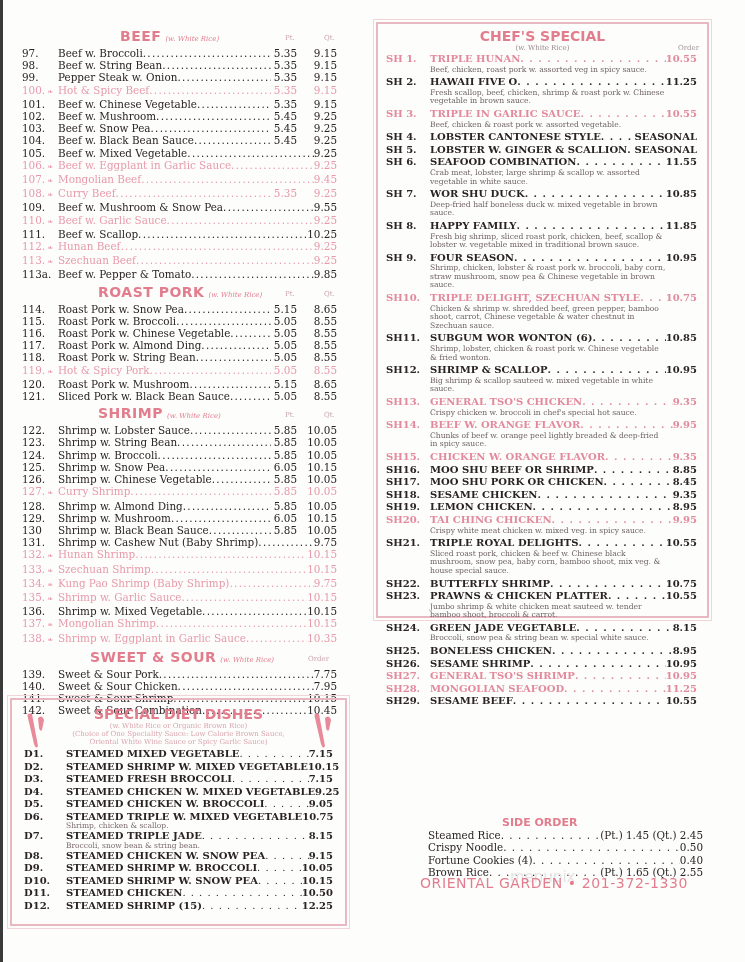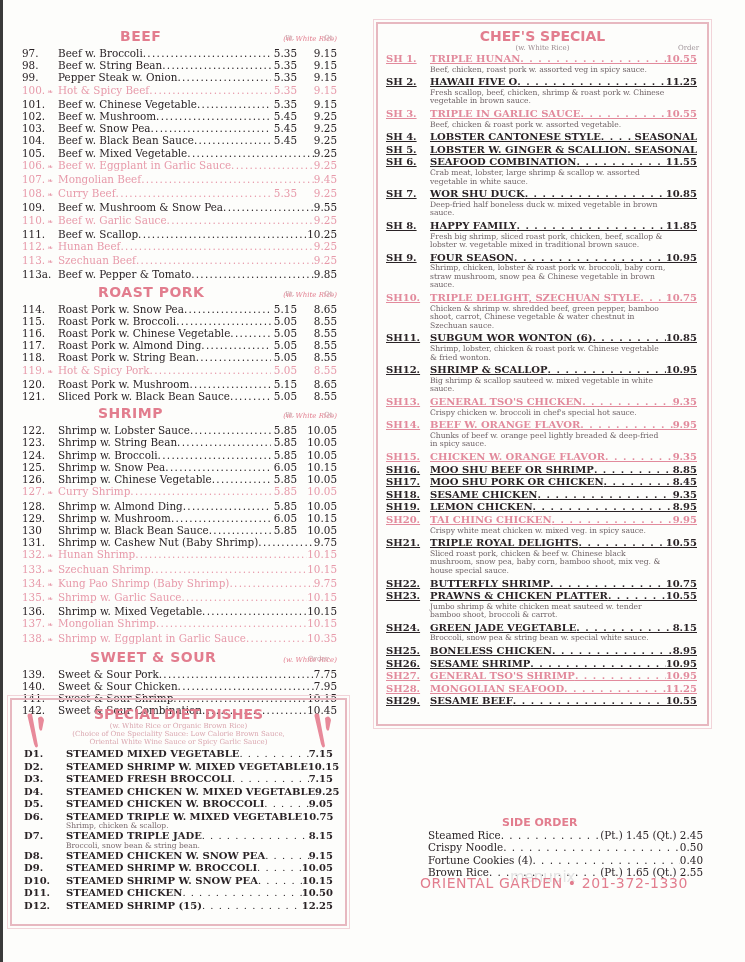--- a/index.html
+++ b/index.html
@@ -1,21 +1,21 @@
 <!DOCTYPE html>
 <html><head>
 <meta charset="utf-8">
 <style>
   * { box-sizing: border-box; margin: 0; padding: 0; }
   html, body { width: 745px; height: 962px; background: #fdfdfb; overflow: hidden; }
   body { position: relative; font-family: "DejaVu Serif", serif; color: #2a2326; }
   .left-edge { position: absolute; left: 0; top: 0; width: 3px; height: 962px; background: #3a3a3a; }
   .col-left { position: absolute; left: 22px; top: 28px; width: 315px; }
 
-  .sec-head { display: flex; align-items: baseline; position: relative; height: 19px; justify-content: space-between; }
+  .sec-head { display: flex; align-items: baseline; position: relative; height: 19px; }
   .sec-title { font-family: "DejaVu Sans", sans-serif; font-weight: bold; color: #e27d8e; font-size: 14px; letter-spacing: 0.5px; }
   .sec-sub { font-size: 7px; color: #e27d8e; margin-left: 4px; font-style: italic; }
   .sec-hcol { position: absolute; font-size: 7px; color: #c9a4ab; top: 6px; }
 
   .row { display: flex; align-items: baseline; font-size: 10.4px; line-height: 12.2px; white-space: nowrap; position: relative; }
   .row .num { width: 36px; flex: none; }
   .row .name { flex: none; }
   .row .dots { flex: 1; overflow: hidden; letter-spacing: 1.5px; }
   .row .dots::before { content: ". . . . . . . . . . . . . . . . . . . . . . . . . . . . . . . . . . . . . . . . . . . . . . . . . . . . . . . . . . . . . . . . ."; letter-spacing: -1px; }
   .row .pt { width: 26px; text-align: right; flex: none; }
@@ -29,26 +29,26 @@
   .diet-rows { margin: 2px 12px 0 12px; }
   .drow { display: flex; align-items: baseline; font-size: 10px; font-weight: bold; line-height: 12.5px; white-space: nowrap; font-family: "DejaVu Serif", serif; color: #2a2326; }
   .drow .num { width: 42px; flex: none; }
   .drow .dots { flex: 1; overflow: hidden; letter-spacing: 1px; font-weight: normal; }
   .drow .dots::before { content: ". . . . . . . . . . . . . . . . . . . . . . . . . . . . . . . . . . . . . . . ."; }
   .drow .price { flex: none; text-align: right; }
   .ddesc { font-size: 7.5px; color: #7a6a6e; margin-left: 42px; line-height: 8px; margin-top: -1px; }
   .chili { position: absolute; top: 8px; width: 22px; height: 44px; }
   .chili.l { left: 12px; } .chili.r { right: 12px; }
 
-  .chef-box { position: absolute; left: 376px; top: 22px; width: 333px; height: 704px; border: 2px solid #e7b8c0; outline: 1px solid #f2d4d9; outline-offset: 2px; }
+  .chef-box { position: absolute; left: 376px; top: 22px; width: 333px; height: 596px; border: 2px solid #e7b8c0; outline: 1px solid #f2d4d9; outline-offset: 2px; }
   .chef-title { text-align: center; font-family: "DejaVu Sans", sans-serif; font-weight: bold; color: #e27d8e; font-size: 14px; margin-top: 4px; }
   .chef-sub { display: flex; justify-content: center; position: relative; font-size: 7px; color: #9a8a8e; margin-bottom: 1px; }
   .chef-order { position: absolute; right: 8px; top: 0; color: #a0959a; }
   .chef-rows { margin: 0 10px 0 8px; }
-  .crow { display: flex; align-items: flex-start; font-size: 10px; font-weight: bold; line-height: 12.6px; white-space: nowrap; text-decoration: underline; }
+  .crow { display: flex; align-items: flex-start; font-size: 10px; font-weight: bold; line-height: 12.6px; white-space: nowrap; }
   .crow .num { width: 44px; flex: none; }
   .crow .dots { flex: 1; overflow: hidden; letter-spacing: 1px; }
   .crow .dots::before { content: ". . . . . . . . . . . . . . . . . . . . . . . . . . . . . . . . . . . . . . . . . ."; }
   .crow .price { flex: none; text-align: right; }
   .crow.spicy { color: #e28a9c; }
   .cdesc { font-size: 7.6px; color: #6e6266; margin-left: 44px; line-height: 8.6px; white-space: normal; padding-right: 30px; margin-bottom: 2px; }
 
   .side { position: absolute; left: 428px; top: 816px; width: 275px; }
   .side-title { font-family: "DejaVu Sans", sans-serif; font-weight: bold; color: #e27d8e; font-size: 11px; margin-left: 74px; }
   .srow { display: flex; align-items: flex-end; font-size: 10.4px; line-height: 12.4px; white-space: nowrap; }

